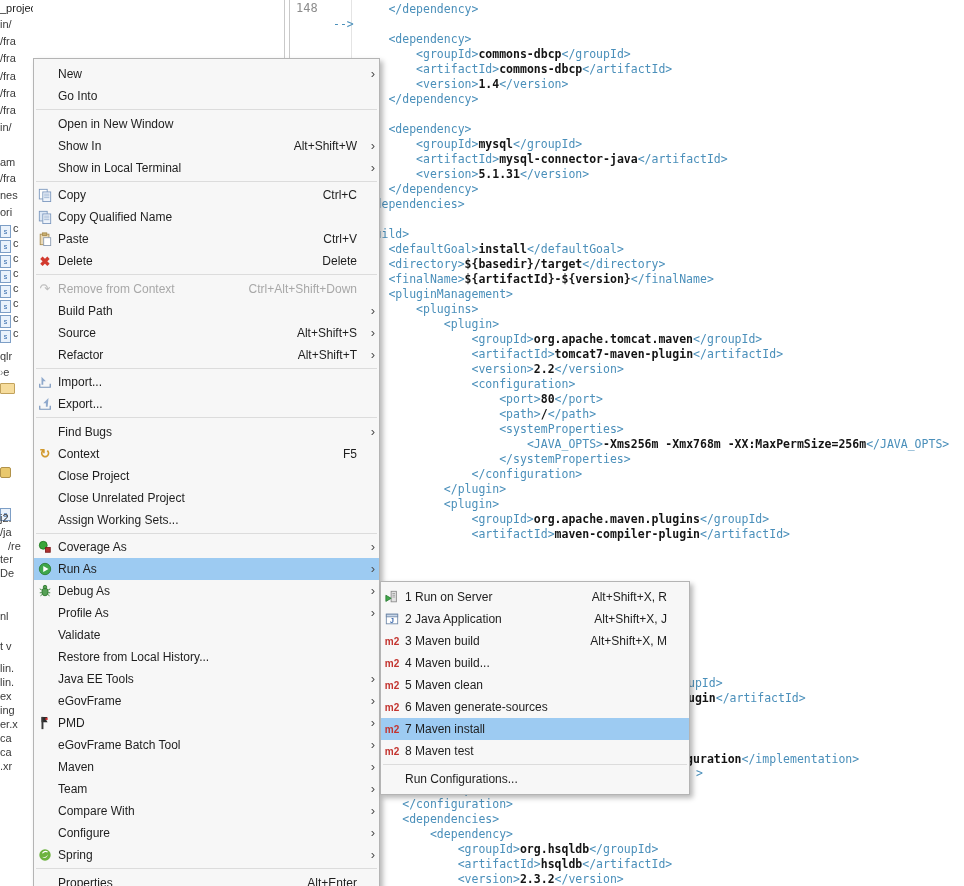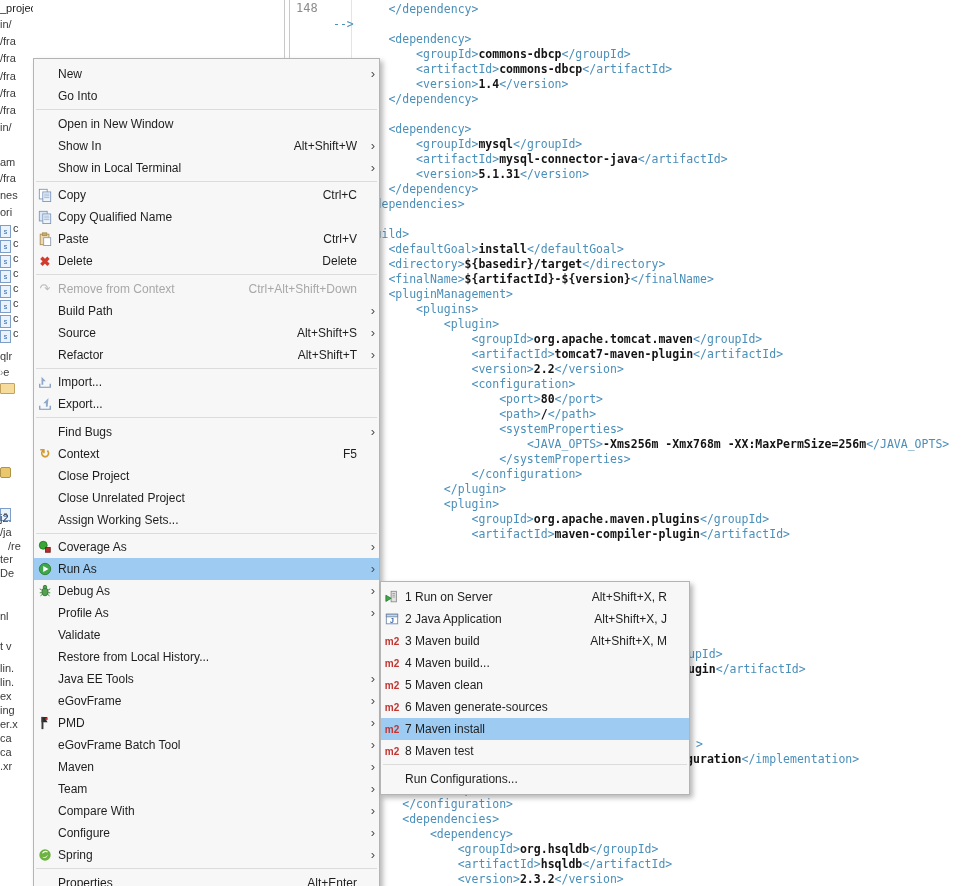--- a/index.html
+++ b/index.html
@@ -8,21 +8,21 @@
 
   
   #editor{position:absolute;left:0;top:0;width:964px;height:886px;background:#fff;}
   #code{position:absolute;left:333px;top:2px;
         font-family:"DejaVu Sans Mono",monospace;font-size:11.5px;line-height:15px;
         white-space:pre;}
   .code-line{height:15px;}
   .tag{color:var(--tag);}
   .val{color:var(--val);font-weight:bold;}
   .code-frag{position:absolute;font-family:"DejaVu Sans Mono",monospace;
-             font-size:11.5px;line-height:15px;white-space:pre;}
+             font-size:11.5px;line-height:15px;white-space:pre;margin-top:29px;}
   .lnum{position:absolute;left:296px;color:var(--lnum);
         font-family:"DejaVu Sans Mono",monospace;font-size:12px;}
   .sash{position:absolute;top:0;bottom:0;width:1px;background:#c9c9c9;}
 
   
   #explorer{position:absolute;left:0;top:0;width:33px;height:886px;background:#fff;overflow:hidden;}
   .exp-frag{position:absolute;left:0;color:#3a3a3a;font-size:11px;white-space:nowrap;}
   .exp-frag.dark{color:#1b1b1b;}
   .ic-xml{display:inline-block;width:9px;height:11px;background:#eaf2fb;border:1px solid #7d9ec6;
           color:#2f66a8;font-size:7px;line-height:11px;text-align:center;vertical-align:-2px;margin-right:2px;}

